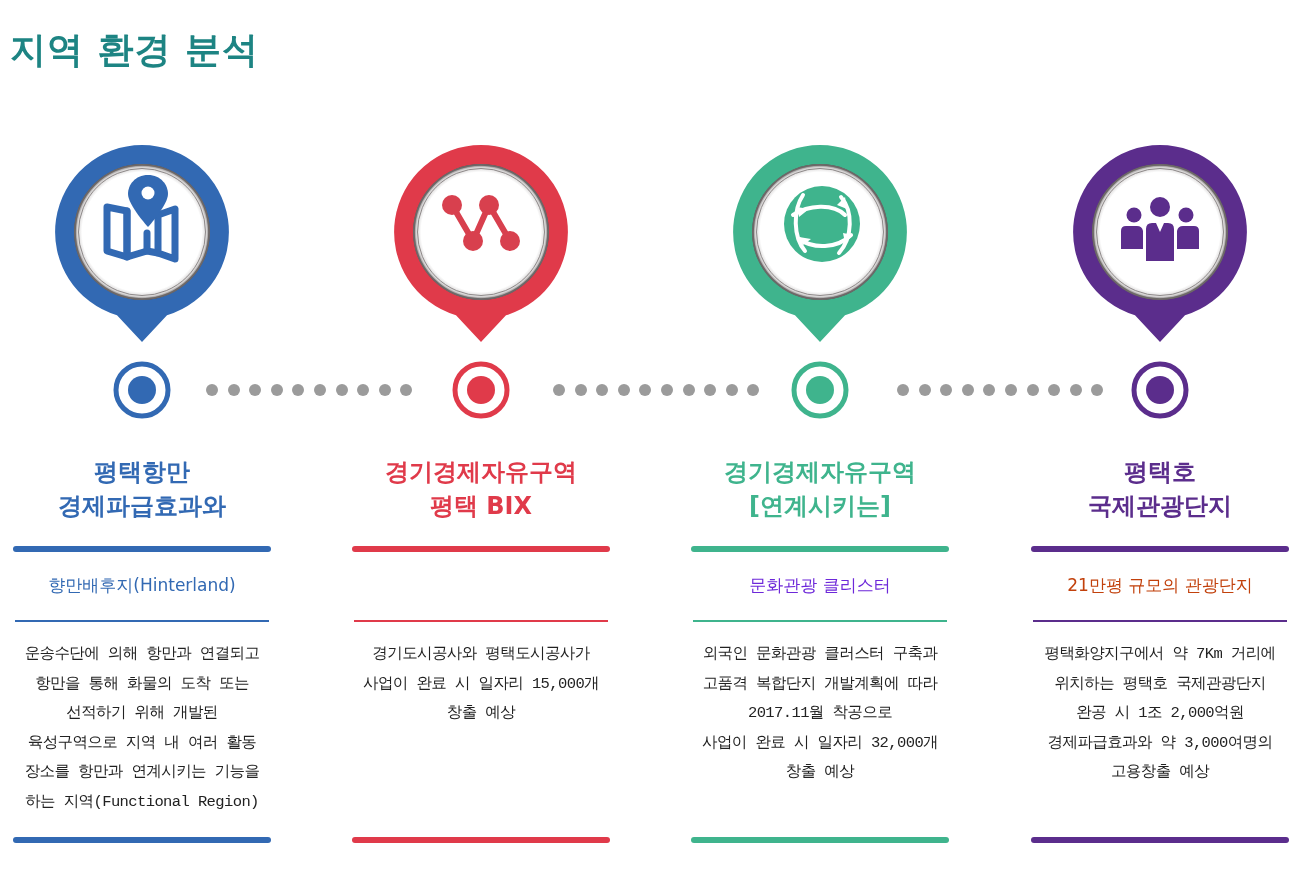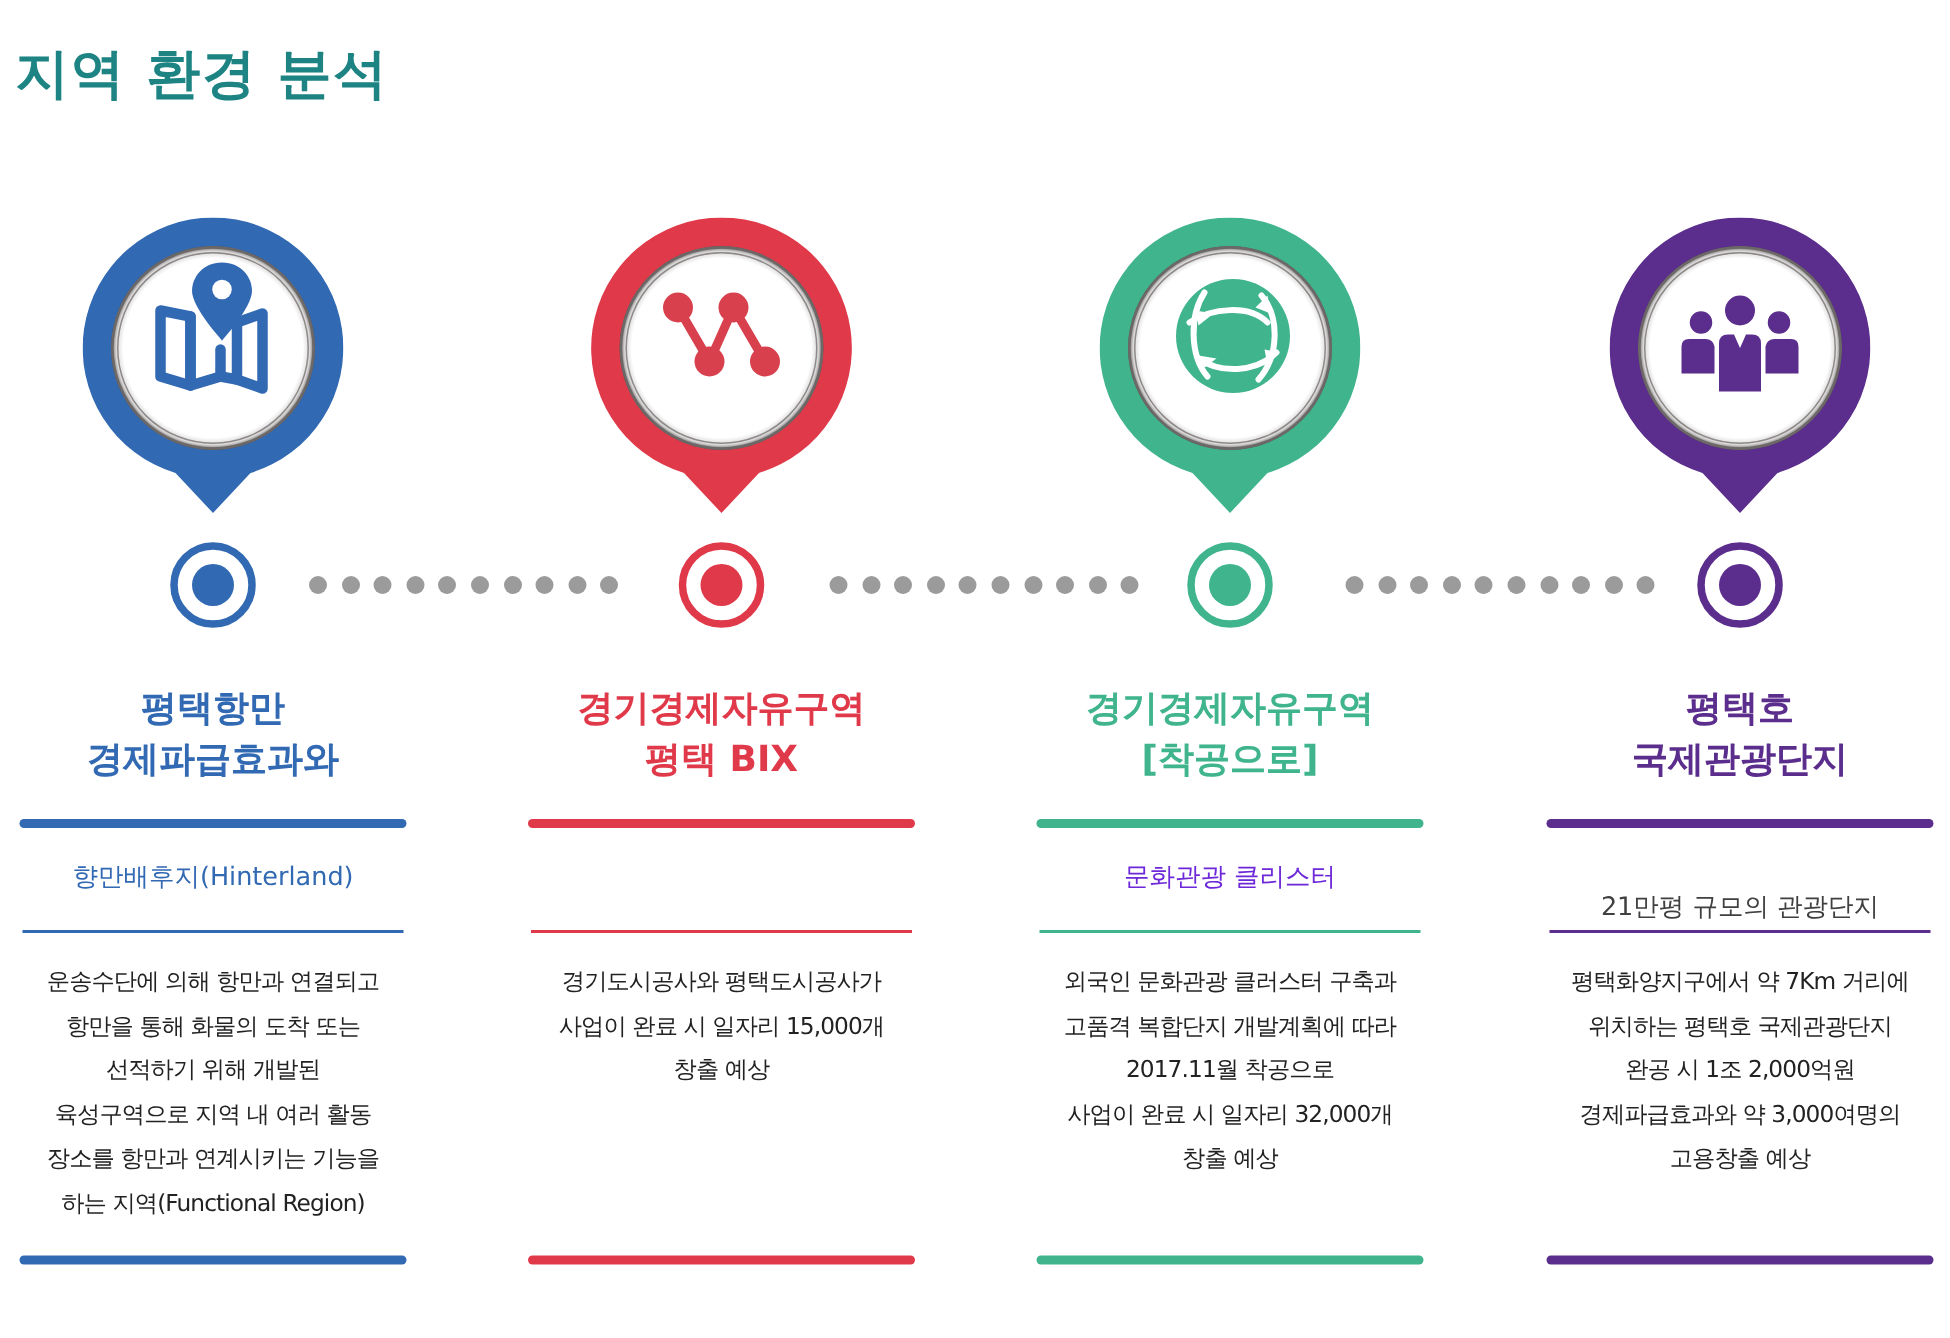--- a/index.html
+++ b/index.html
@@ -85,21 +85,21 @@
       position: absolute;
       left: -10px;
       top: 640px;
       width: 278px;
       text-align: center;
       font-size: 15.5px;
       line-height: 29.5px;
       color: #222222;
       letter-spacing: -0.6px;
     }
-    .desc span { display: block; white-space: nowrap; }
+    .desc span { display: block; white-space: nowrap; font-family: Liberation Mono, monospace; }
     .bar-bottom {
       position: absolute;
       left: 0;
       top: 837px;
       width: 258px;
       height: 6px;
       border-radius: 3px;
     }
     .dots {
       position: absolute;
@@ -281,21 +281,21 @@
     </svg>
   </div>
   <div class="target">
     <svg width="58" height="58" viewBox="0 0 58 58">
       <circle cx="29" cy="29" r="26" fill="none" stroke="#3fb48d" stroke-width="5"></circle>
       <circle cx="29" cy="29" r="14" fill="#3fb48d"></circle>
     </svg>
   </div>
   <div class="heading" style="color:#3fb48d;">
     <span>경기경제자유구역</span>
-    <span>[착공으로]</span>
+    <span>[연계시키는]</span>
   </div>
   <div class="bar-thick" style="background:#3fb48d;"></div>
   <div class="subtitle" style="color:#6d28d9;">문화관광 클리스터</div>
   <div class="bar-thin" style="background:#3fb48d;"></div>
   <div class="desc" style="color: rgb(34, 34, 34);">
     <span>외국인 문화관광 클러스터 구축과</span>
     <span>고품격 복합단지 개발계획에 따라</span>
     <span>2017.11월 착공으로</span>
     <span>사업이 완료 시 일자리 32,000개</span>
     <span>창출 예상</span>
@@ -331,21 +331,21 @@
     <svg width="58" height="58" viewBox="0 0 58 58">
       <circle cx="29" cy="29" r="26" fill="none" stroke="#5b2d8c" stroke-width="5"></circle>
       <circle cx="29" cy="29" r="14" fill="#5b2d8c"></circle>
     </svg>
   </div>
   <div class="heading" style="color:#5b2d8c;">
     <span>평택호</span>
     <span>국제관광단지</span>
   </div>
   <div class="bar-thick" style="background:#5b2d8c;"></div>
-  <div class="subtitle" style="color:#404040;margin-top:20px;">21만평 규모의 관광단지</div>
+  <div class="subtitle" style="color:#c2410c;">21만평 규모의 관광단지</div>
   <div class="bar-thin" style="background:#5b2d8c;"></div>
   <div class="desc" style="color: rgb(34, 34, 34);">
     <span>평택화양지구에서 약 7Km 거리에</span>
     <span>위치하는 평택호 국제관광단지</span>
     <span>완공 시 1조 2,000억원</span>
     <span>경제파급효과와 약 3,000여명의</span>
     <span>고용창출 예상</span>
   </div>
   <div class="bar-bottom" style="background:#5b2d8c;"></div>
 </section>

